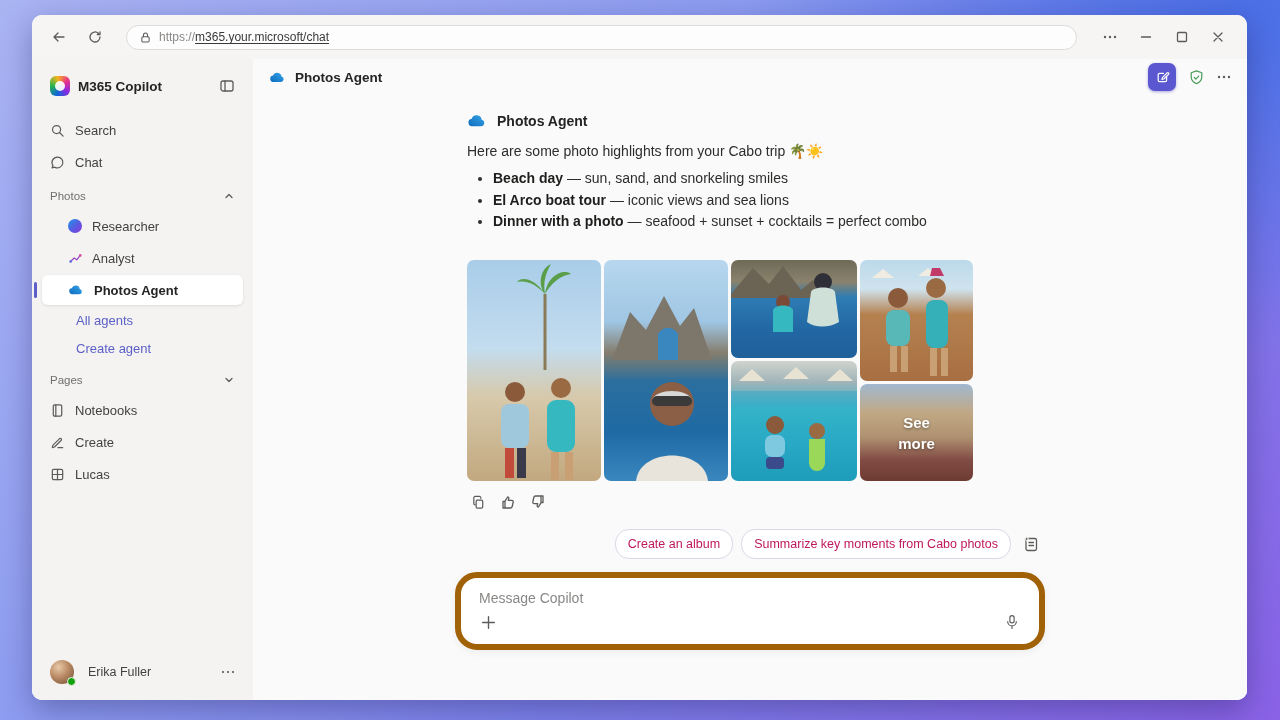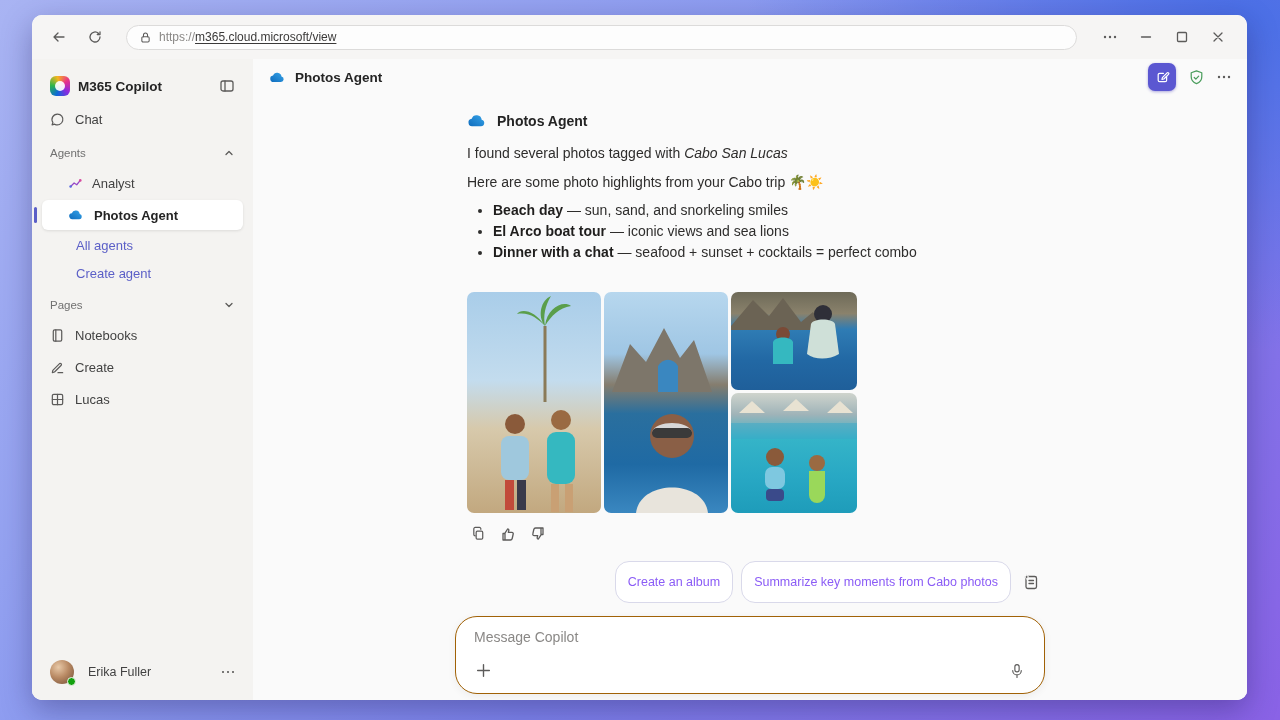--- a/index.html
+++ b/index.html
@@ -100,27 +100,27 @@
     font-weight:700; line-height:1.4; width:58px; margin:0 auto;
     text-shadow:0 1px 3px rgba(0,0,0,.45); }
   .deco { position:absolute; }
   
   .actions { margin:12px 12px 0 14px; display:flex; gap:12px; align-items:center; }
   .act { width:18px; height:18px; display:flex; align-items:center; justify-content:center;
     cursor:pointer; }
   
   .chips { margin-top:18px; display:flex; justify-content:flex-end; align-items:center;
     gap:8px; padding-right:2px; }
-  .chip { height:42px; display:flex; align-items:center; padding:0 12px;
+  .chip { height:30px; display:flex; align-items:center; padding:0 12px;
     border:1px solid #d9d9ea; border-radius:14px; background:#fff; font-size:12.5px;
-    color:#8b5cf6; cursor:pointer; white-space:nowrap; }
+    color:#be185d; cursor:pointer; white-space:nowrap; }
   .prompt-btn { width:24px; height:24px; display:flex; align-items:center;
     justify-content:center; cursor:pointer; }
   
-  .inputbox { margin-top:13px; height:78px; background:#fff; border:1px solid #a16207;
+  .inputbox { margin-top:13px; height:78px; background:#fff; border:6px solid #a16207;
     border-radius:22px; box-shadow:0 2px 8px rgba(0,0,0,.06); position:relative; }
   .inputbox textarea { position:absolute; left:18px; top:12px; right:18px; height:26px;
     border:none; outline:none; resize:none; background:transparent; font-size:14px;
     color:#242424; font-family:inherit; }
   .inputbox textarea::placeholder { color:#8a8886; }
   .plus-btn { position:absolute; left:16px; bottom:11px; width:22px; height:22px;
     display:flex; align-items:center; justify-content:center; cursor:pointer; }
   .mic-btn { position:absolute; right:16px; bottom:11px; width:22px; height:22px;
     display:flex; align-items:center; justify-content:center; cursor:pointer; }
 </style>
@@ -141,21 +141,21 @@
         </svg>
     </div>
     <div class="urlbar">
       <span>
         <svg class="ic" width="13" height="13" viewBox="0 0 16 16">
             <rect class="ol" x="3.5" y="7" width="9" height="6.5" rx="1.5"></rect>
             <path class="ol" d="M5.5 7V5a2.5 2.5 0 0 1 5 0v2"></path>
           </svg>
       </span>
       <span class="scheme">https://</span>
-      <span class="domain" style="margin-left:-7px">m365.cloud.microsoft/view</span>
+      <span class="domain" style="margin-left:-7px">m365.your.microsoft/chat</span>
     </div>
     <div class="chrome-right">
       <div class="win-btn">
         <svg class="ic" width="14" height="4" viewBox="0 0 14 4">
             <circle cx="2" cy="2" r="1.2" fill="#5c5b5a"></circle>
             <circle cx="7" cy="2" r="1.2" fill="#5c5b5a"></circle>
             <circle cx="12" cy="2" r="1.2" fill="#5c5b5a"></circle>
           </svg>
       </div>
       <div class="win-btn">
@@ -183,34 +183,45 @@
         <div class="logo"></div>
         <div class="sb-title">M365 Copilot</div>
         <div>
           <svg class="ic" width="16" height="16" viewBox="0 0 16 16">
               <rect class="ol" x="2" y="3" width="12" height="10" rx="2"></rect>
               <path class="ol" d="M6 3v10"></path>
             </svg>
         </div>
       </div>
 
+      <div class="sb-item" style="margin-top:12px">
+        <svg class="ic" width="15" height="15" viewBox="0 0 16 16">
+            <circle class="ol" cx="7" cy="7" r="4.3"></circle>
+            <path class="ol" d="M10.4 10.4 14 14"></path>
+          </svg>
+        <span class="lbl">Search</span>
+      </div>
       <div class="sb-item">
         <svg class="ic" width="15" height="15" viewBox="0 0 16 16">
             <path class="ol" d="M8 2.2a5.8 5.8 0 1 1-3 10.8L2.2 13.8l.9-2.6A5.8 5.8 0 0 1 8 2.2z"></path>
           </svg>
         <span class="lbl">Chat</span>
       </div>
 
       <div class="sb-section">
-        <span class="lbl">Agents</span>
+        <span class="lbl">Photos</span>
         <svg class="ic" width="12" height="12" viewBox="0 0 12 12">
             <path class="ol" d="M3 7.5 6 4.5l3 3"></path>
           </svg>
       </div>
 
+      <div class="sb-item sb-agent">
+        <span style="width:14px;height:14px;border-radius:50%;background:linear-gradient(135deg,#2a8ae8 10%,#5a5ae0 55%,#8a3ae0 100%);flex:none;"></span>
+        <span class="lbl">Researcher</span>
+      </div>
       <div class="sb-item sb-agent">
         <svg class="ic" width="14" height="14" viewBox="0 0 16 16">
             <path d="M3 12 7 8l3 2 4-5" fill="none" stroke="#9748c8" stroke-width="1.4" stroke-linecap="round" stroke-linejoin="round"></path>
             <circle cx="3" cy="12" r="1.5" fill="#5a6ae0"></circle>
             <circle cx="14" cy="5" r="1.5" fill="#d84a9e"></circle>
           </svg>
         <span class="lbl">Analyst</span>
       </div>
       <div class="sb-item sb-agent selected">
         <span class="sel-bar"></span>
@@ -315,27 +326,26 @@
                   <linearGradient id="cg3" x1="0" y1="1" x2="1" y2="0">
                     <stop offset="0" stop-color="#0f6cbd"></stop>
                     <stop offset="1" stop-color="#35a3e8"></stop>
                   </linearGradient>
                 </defs>
               <path d="M4.6 12.2h6.6a2.6 2.6 0 0 0 .55-5.14 4.1 4.1 0 0 0-7.95-.85A2.95 2.95 0 0 0 4.6 12.2z" fill="url(#cg3)"></path>
             </svg>
             <span class="msg-sender">Photos Agent</span>
           </div>
 
-          <div class="p p1"><span>I found several photos tagged with </span><span class="italic">Cabo San Lucas</span></div>
           <div class="p p2">Here are some photo highlights from your Cabo trip 🌴☀️</div>
 
           <ul class="points">
             <li><b>Beach day</b><span> — sun, sand, and snorkeling smiles</span></li>
             <li><b>El Arco boat tour</b><span> — iconic views and sea lions</span></li>
-            <li><b>Dinner with a chat</b><span> — seafood + sunset + cocktails = perfect combo</span></li>
+            <li><b>Dinner with a photo</b><span> — seafood + sunset + cocktails = perfect combo</span></li>
           </ul>
 
 
           <div class="grid">
             <div class="tile t-w134 h221 ph-beach">
               <svg class="deco" style="left:48px;top:0" width="60" height="110" viewBox="0 0 60 110">
                   <path d="M30 110V34" stroke="#8a7a58" stroke-width="3" fill="none"></path>
                   <path d="M30 34C20 18 6 16 2 22c12-2 20 4 28 12zM30 34c2-18 18-26 26-20-12 2-20 10-26 20zM30 34c-8-10-4-26 6-30-6 10-8 20-6 30z" fill="#5a9e4a"></path>
                 </svg>
               <rect class="deco"></rect>
@@ -378,20 +388,39 @@
                   </svg>
                 <svg class="deco" style="left:22px;top:52px" width="90" height="64" viewBox="0 0 90 64">
                     <circle cx="22" cy="12" r="9" fill="#8a5a3a"></circle>
                     <rect x="12" y="22" width="20" height="22" rx="7" fill="#7ec8e0"></rect>
                     <rect x="13" y="44" width="18" height="12" rx="4" fill="#3a4a8a"></rect>
                     <circle cx="64" cy="18" r="8" fill="#9a6a42"></circle>
                     <path d="M56 26h16v24a8 8 0 0 1-16 0z" fill="#9ad85a"></path>
                   </svg>
               </div>
             </div>
+            <div class="gcol">
+              <div class="tile t-w113 h121 ph-deck">
+                <svg class="deco" style="left:0;top:0" width="113" height="121" viewBox="0 0 113 121">
+                    <path d="M12 18h22l-11-9zM58 16h20l-10-8z" fill="#f0ece2"></path>
+                    <circle cx="38" cy="38" r="10" fill="#8a5a3a"></circle>
+                    <rect x="26" y="50" width="24" height="36" rx="8" fill="#58b8b8"></rect>
+                    <circle cx="76" cy="28" r="10" fill="#9a6a42"></circle>
+                    <path d="M70 16h14l-4-8h-8z" fill="#c23a6a"></path>
+                    <rect x="66" y="40" width="22" height="48" rx="8" fill="#35b0b8"></rect>
+                    <rect x="30" y="86" width="7" height="26" fill="#c9a074"></rect>
+                    <rect x="41" y="86" width="7" height="26" fill="#c9a074"></rect>
+                    <rect x="70" y="88" width="7" height="28" fill="#c9a074"></rect>
+                    <rect x="81" y="88" width="7" height="28" fill="#c9a074"></rect>
+                  </svg>
+              </div>
+              <div class="tile t-w113 h97 ph-more">
+                <div class="see-more-lbl">See more</div>
+              </div>
+            </div>
           </div>
 
           <div class="actions">
             <div class="act">
               <svg class="ic" width="15" height="15" viewBox="0 0 16 16">
                   <rect class="ol" x="5.5" y="5.5" width="7" height="8.5" rx="1.3"></rect>
                   <path class="ol" d="M10.5 3.5V3A1.5 1.5 0 0 0 9 1.5H4.5A1.5 1.5 0 0 0 3 3v6a1.5 1.5 0 0 0 1.5 1.5"></path>
                 </svg>
             </div>
             <div class="act">

